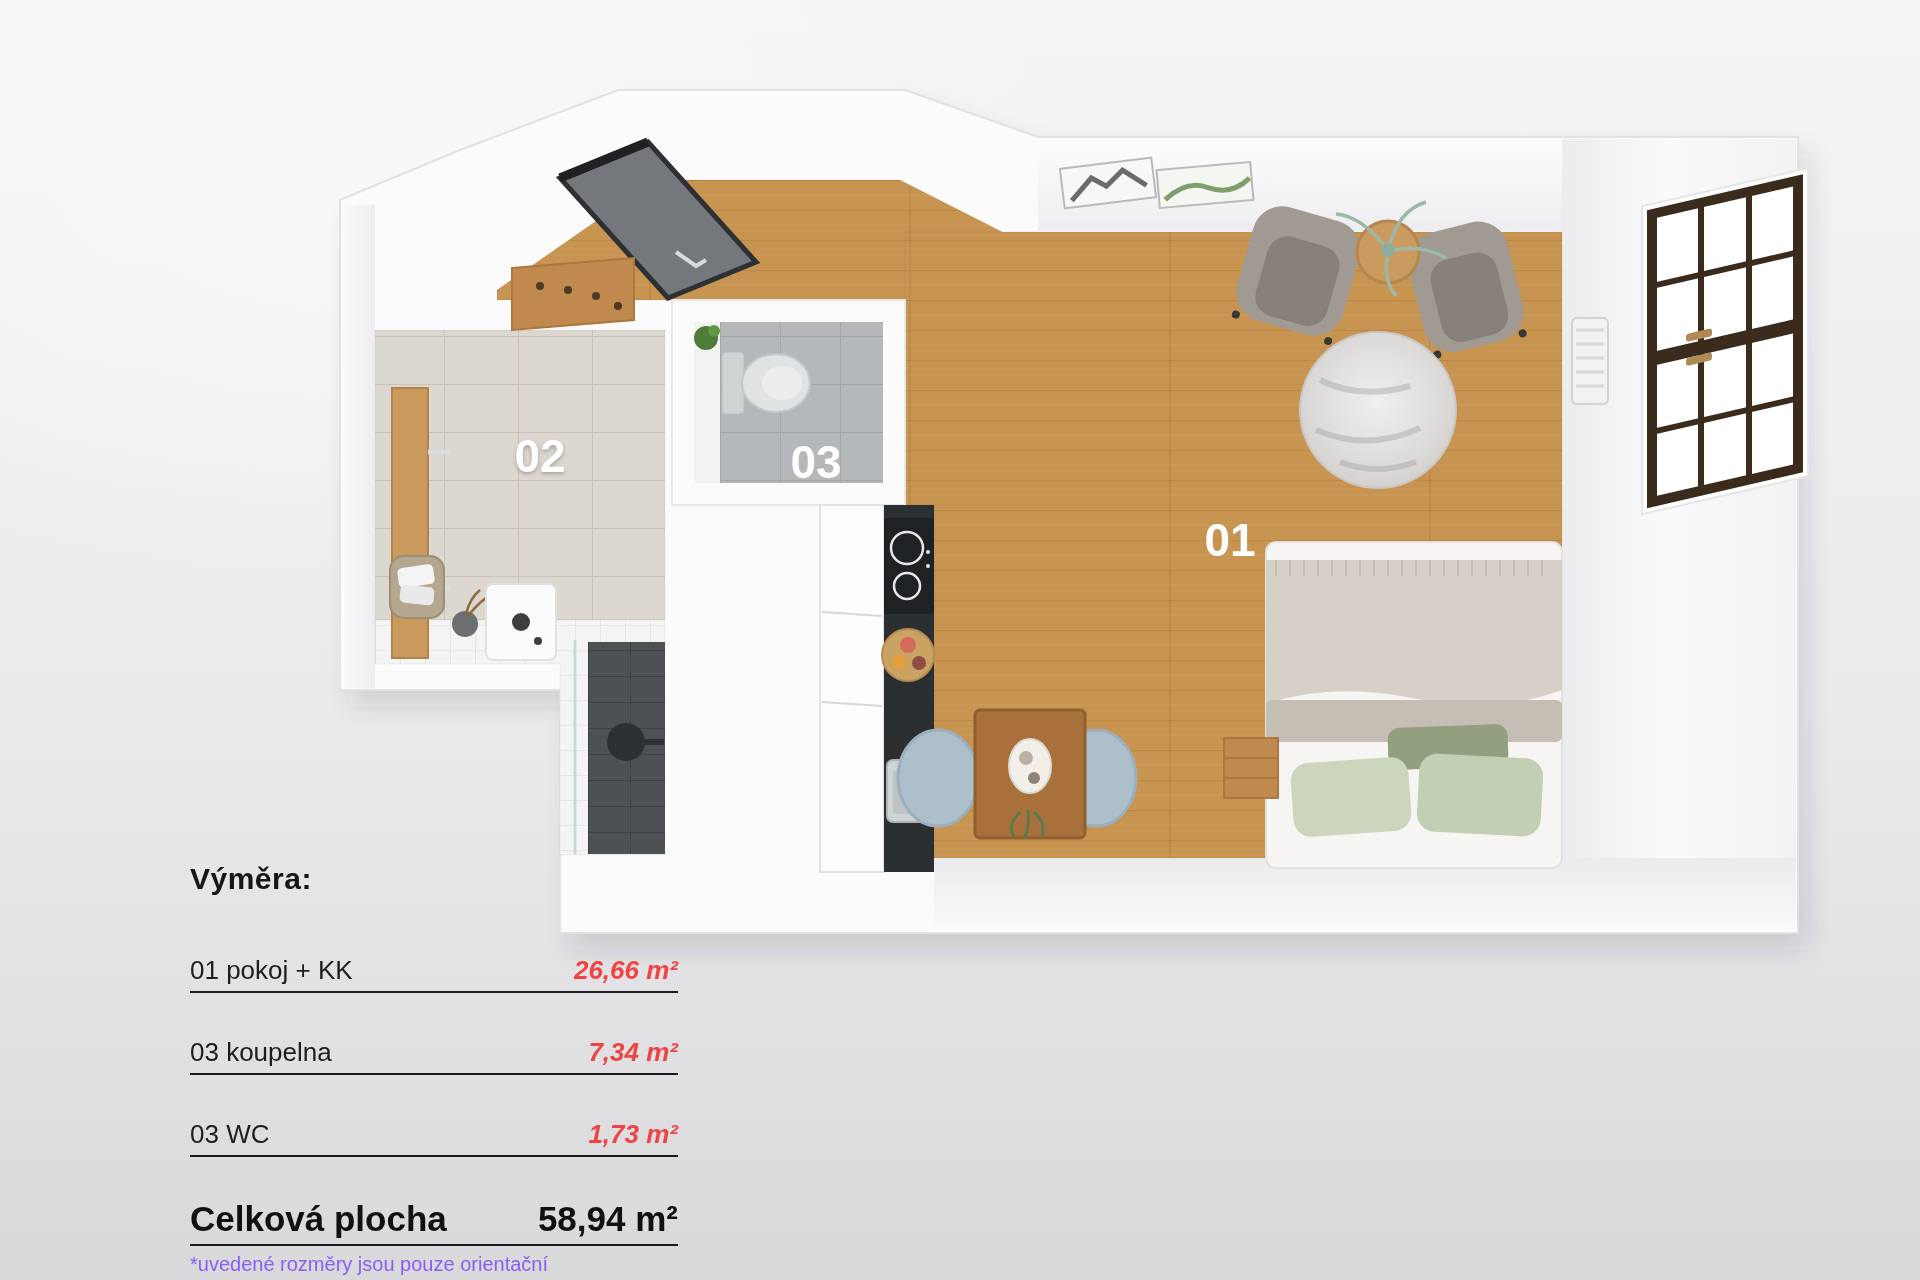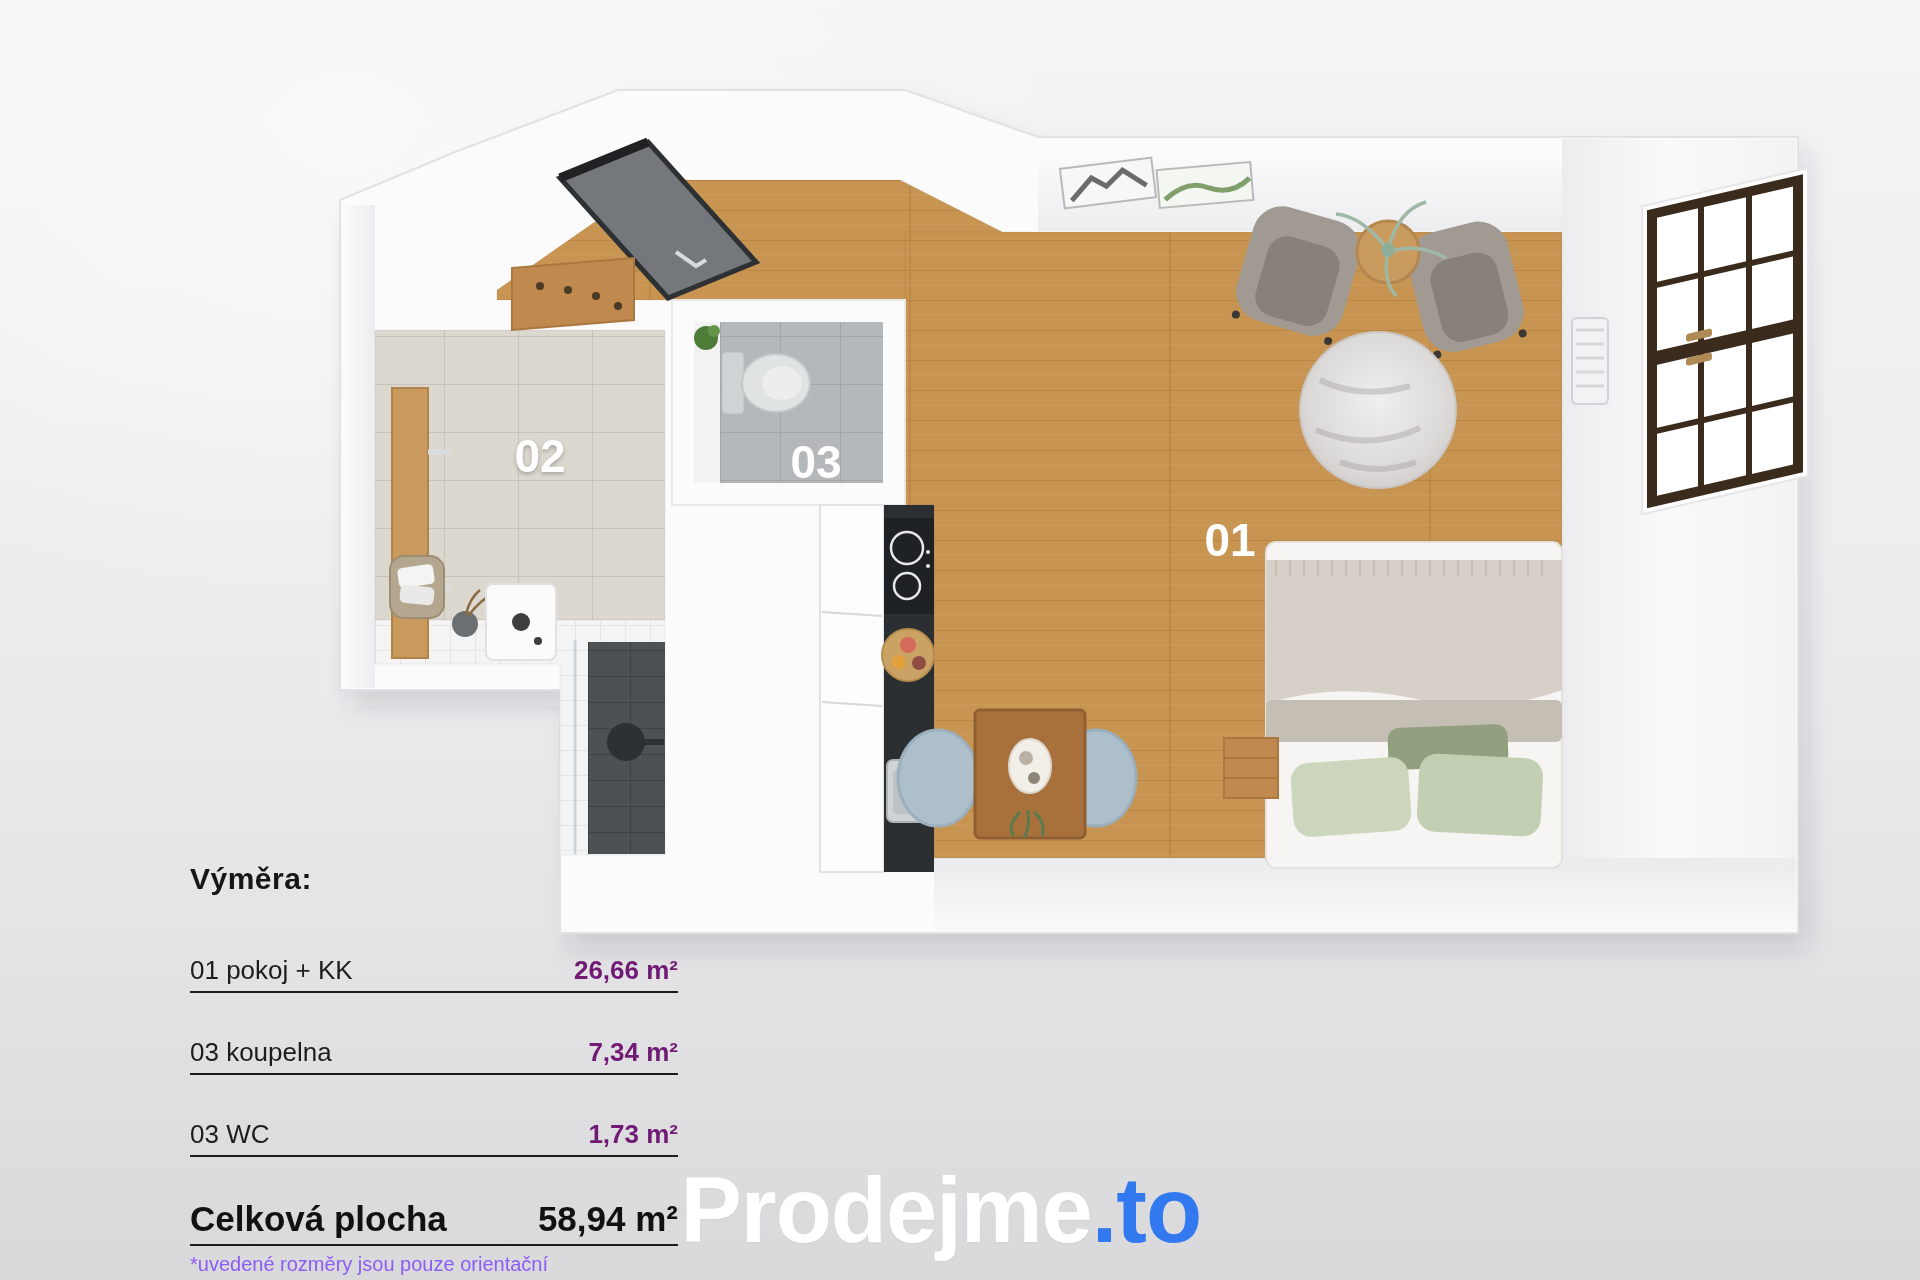--- a/index.html
+++ b/index.html
@@ -13,21 +13,21 @@
   .stage{position:absolute;inset:0;}
   svg.plan{position:absolute;left:0;top:0;}
 
   .legend{position:absolute;left:190px;top:845px;width:488px;color:#161616;}
   .legend-heading{font-size:30px;font-weight:700;letter-spacing:.5px;margin:17px 0 60px 0;}
   .legend-rows{margin:0;}
   .legend-row{display:flex;justify-content:space-between;align-items:flex-end;
     border-bottom:2px solid #1c1c1c;padding-bottom:5px;margin-bottom:9px;
     font-size:26px;line-height:1.15;margin-top:45px;}
   .legend-row .lbl{font-weight:400;color:#1d1d1d;}
-  .legend-row .val{font-weight:700;color:#701a75;}
+  .legend-row .val{font-weight:700;color:#ef4444;font-style:italic;}
   .legend-total{display:flex;justify-content:space-between;align-items:flex-end;
     border-bottom:2px solid #1c1c1c;padding-bottom:5px;margin-top:42px;
     font-size:35px;font-weight:700;color:#111;}
   .legend-note{font-size:20px;color:#8b5cf6;margin-top:7px;font-weight:400;}
 
   .logo{position:absolute;left:49%;top:1158px;transform:translateX(-50%);
     font-size:92px;font-weight:700;letter-spacing:-1px;white-space:nowrap;}
   .logo .p1{color:#ffffff;text-shadow:0 1px 2px rgba(0,0,0,0.04);}
   .logo .p2{color:#3279ef;}
 
@@ -308,17 +308,14 @@
       <span class="val">1,73 m²</span>
     </div>
   </div>
   <div class="legend-total">
     <span>Celková plocha</span>
     <span>58,94 m²</span>
   </div>
   <div class="legend-note">*uvedené rozměry jsou pouze orientační</div>
 </div>
 
-<div class="logo">
-  <span class="p1">Prodejme</span><span class="p2">.to</span>
+
 </div>
 
-</div>
-
 </body></html>

